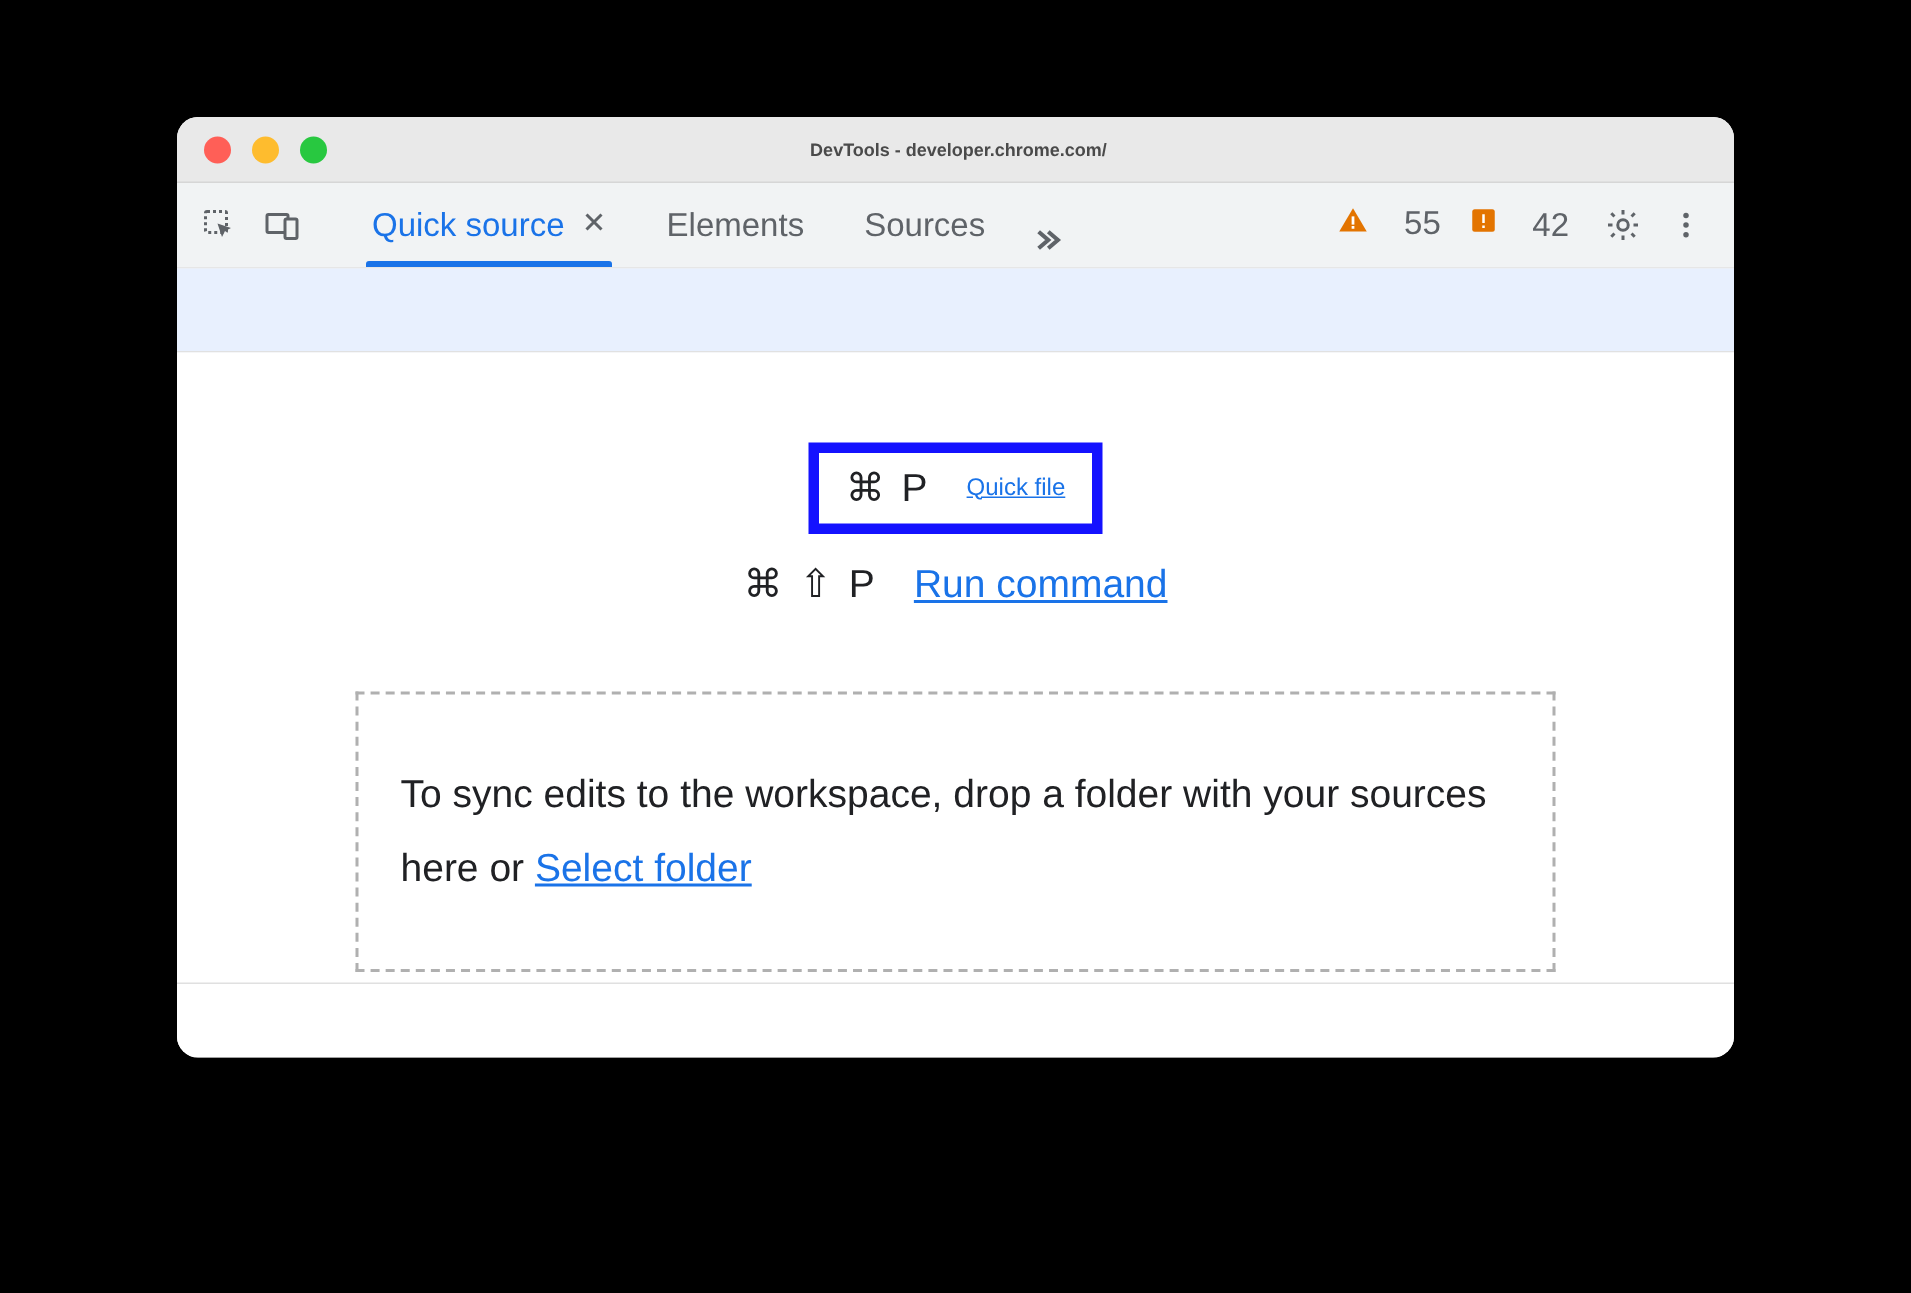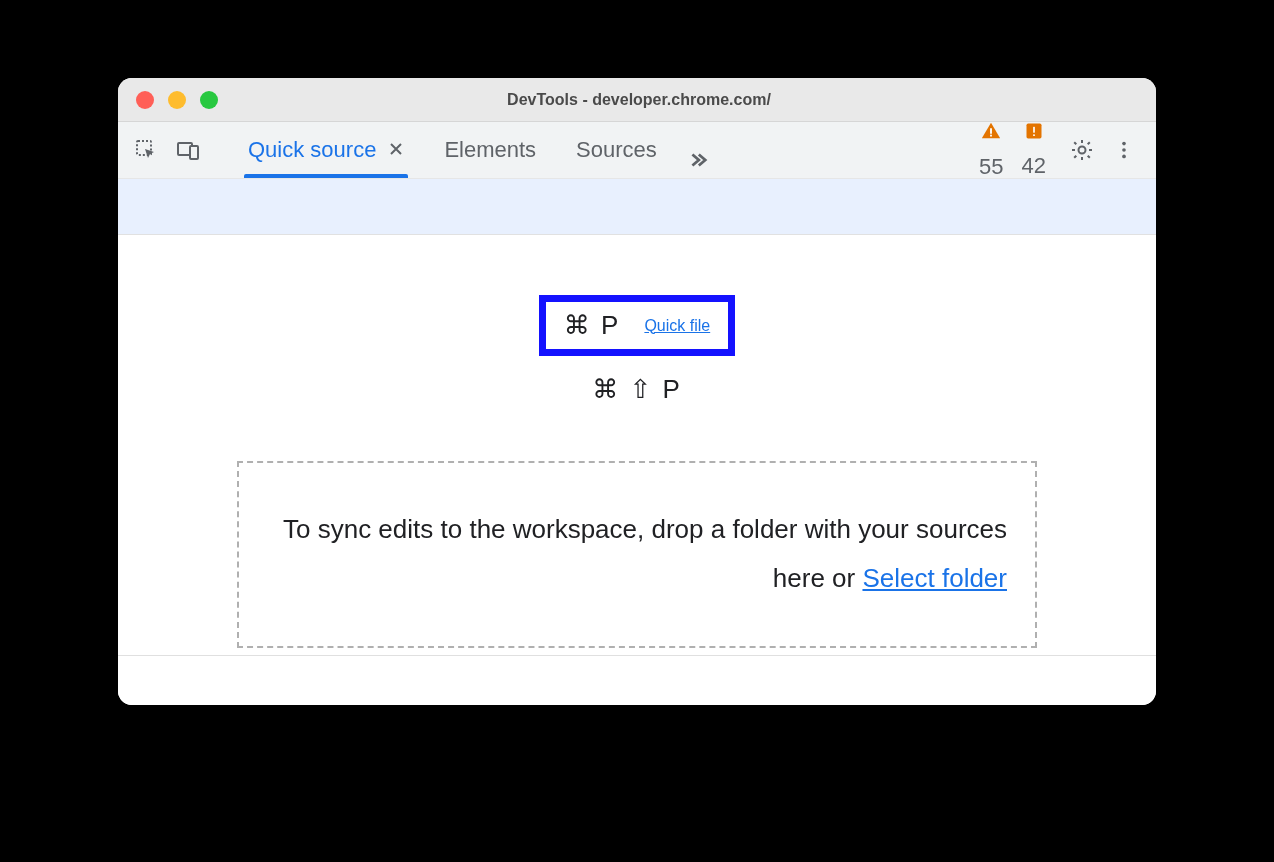--- a/index.html
+++ b/index.html
@@ -36,21 +36,21 @@
   }
   .tl { width: 18px; height: 18px; border-radius: 50%; }
   .tl.red { background: #ff5f57; }
   .tl.yellow { background: #febc2e; }
   .tl.green { background: #28c840; }
   .title {
     position: absolute;
     left: 4px; right: 0;
     text-align: center;
     font-weight: 700;
-    font-size: 16px;
+    font-size: 12px;
     color: #4a4a4a;
     pointer-events: none;
   }
   
   .toolbar {
     height: 57px;
     background: #f1f3f4;
     border-bottom: 1px solid #e6e6e6;
     display: flex;
     align-items: center;
@@ -99,27 +99,25 @@
   }
   .more-tabs {
     color: #5f6368;
     display: flex; align-items: center; justify-content: center;
     width: 36px; height: 36px;
     cursor: pointer;
   }
   .spacer { flex: 1; }
   .issue-group {
     display: flex;
-    align-items: center;
-    gap: 6px;
+    gap: 23px;
     color: #5f6368;
     font-size: 22px;
     margin-right: 12px;
     cursor: pointer;
-    flex-direction: column;
   }
   .warn-tri {
     color: #e37400;
   }
   .issue-sq {
     color: #e37400;
   }
   
   .subbar {
     height: 56px;
@@ -163,21 +161,21 @@
     display: flex;
     align-items: center;
     gap: 24px;
   }
   
   .dropzone {
     margin: 56px auto 40px auto;
     width: 800px;
     border: 2px dashed #b0b0b0;
     padding: 42px 28px;
-    text-align: right;
+    text-align: left;
     font-size: 26px;
     color: #202124;
     line-height: 1.9;
   }
   .bottom-border {
     border-top: 1px solid #e0e0e0;
     height: 50px;
     background: #fff;
   }
 </style>
@@ -276,20 +274,21 @@
   <div class="content">
     <div class="shortcut-rows">
 
       <div class="highlighted">
         <span class="shortcut-keys">⌘ P</span>
         <span class="link">Quick file</span>
       </div>
 
       <div class="shortcut-row">
         <span class="shortcut-keys">⌘ ⇧ P</span>
+        <span class="link">Run command</span>
       </div>
 
     </div>
 
     <div class="dropzone">
       <span>To sync edits to the workspace, drop a folder with your sources here or </span>
       <span class="link">Select folder</span>
     </div>
   </div>
 

